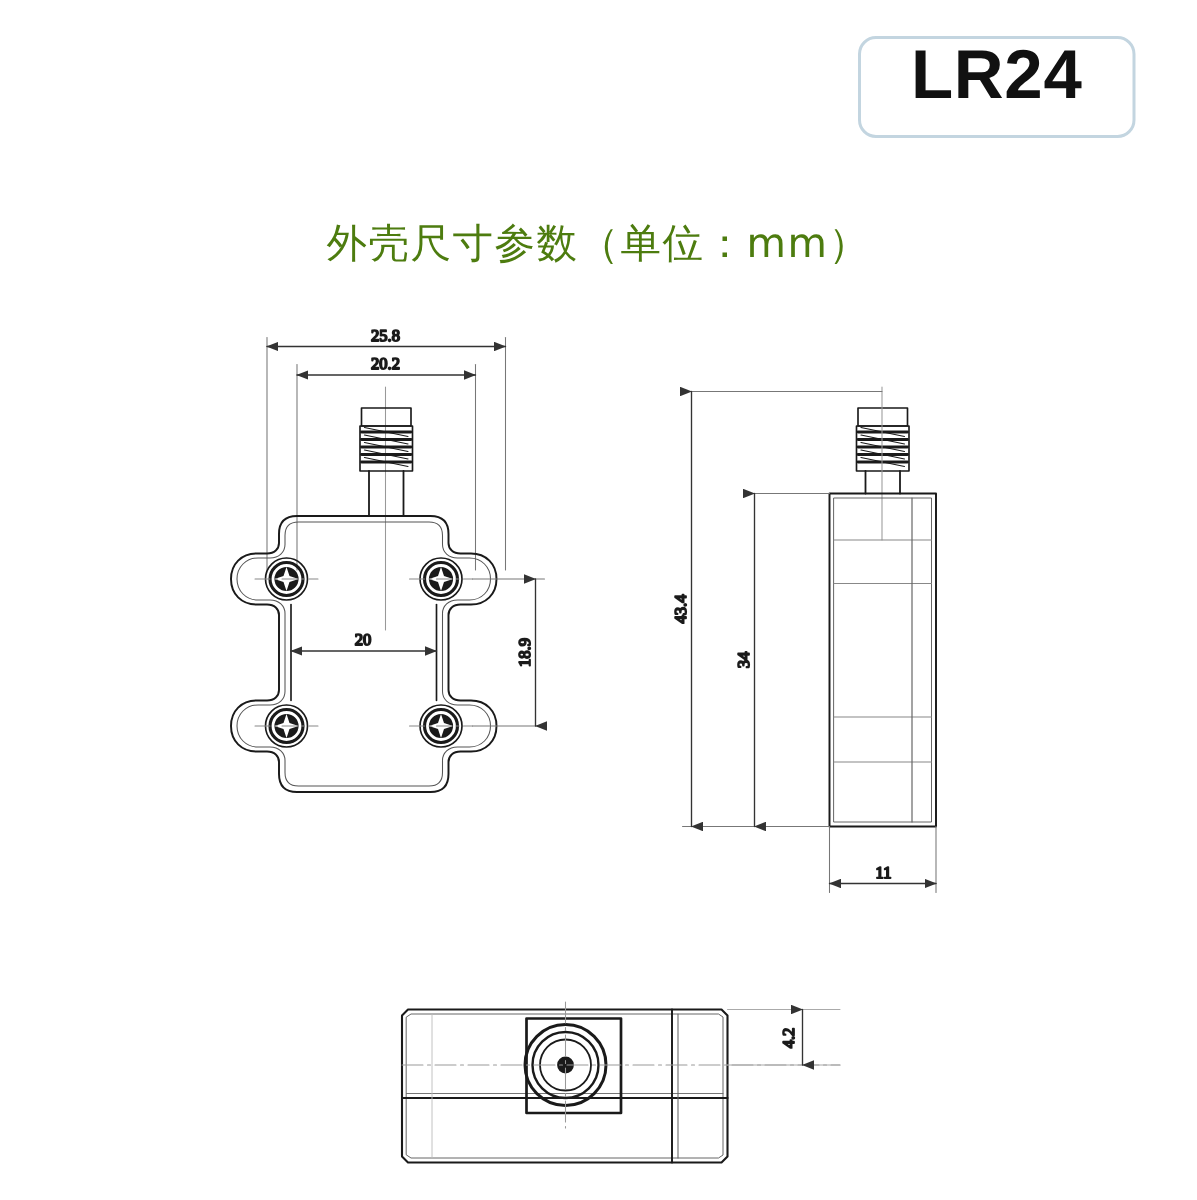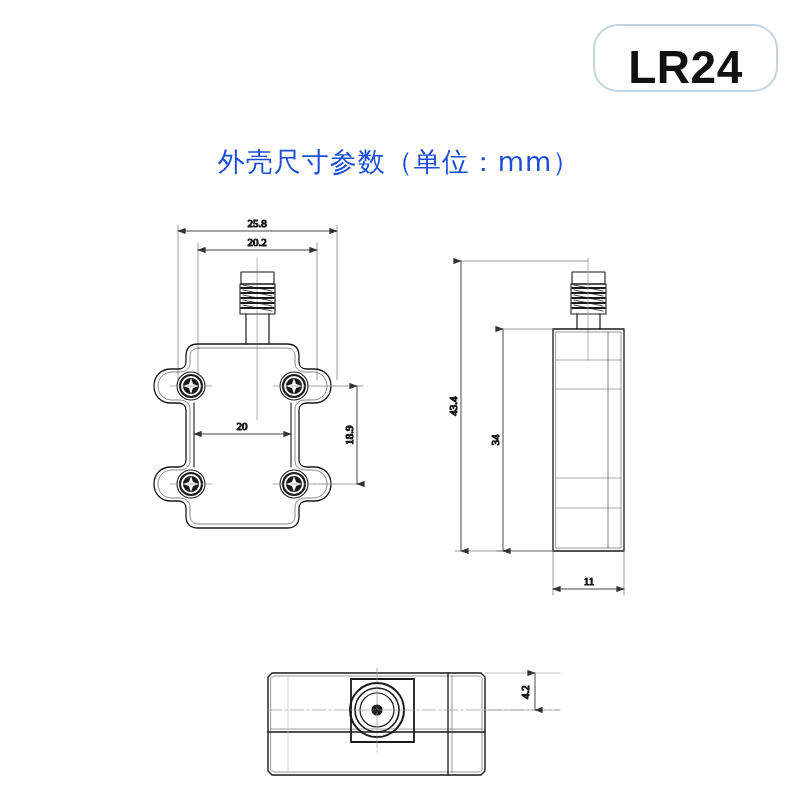--- a/index.html
+++ b/index.html
@@ -11,49 +11,49 @@
     width: 798px;
     height: 800px;
     position: relative;
     font-family: "Liberation Sans", sans-serif;
     overflow: hidden;
   }
 
   
   #badge {
     position: absolute;
-    left: 593px;
+    left: 572px;
     top: 24px;
     width: 185px;
     height: 68px;
     border: 2px solid #c3d5e0;
-    border-radius: 25px;
+    border-radius: 12px;
     background: #ffffff;
     display: flex;
-    align-items: flex-end;
+    align-items: flex-start;
     justify-content: center;
     box-sizing: border-box;
   }
   #badge-text {
     font-size: 46px;
     font-weight: bold;
     color: #111111;
     letter-spacing: 0.5px;
     line-height: 1;
   }
 
   
   #title {
     position: absolute;
     left: 0;
     top: 144px;
     width: 798px;
     text-align: center;
     font-size: 27px;
-    color: #1d4ed8;
+    color: #4d7c0f;
     font-family: "DejaVu Sans", "Liberation Sans", sans-serif;
     letter-spacing: 1px;
   }
 
   
   #drawings {
     position: absolute;
     left: 0;
     top: 0;
     width: 798px;

